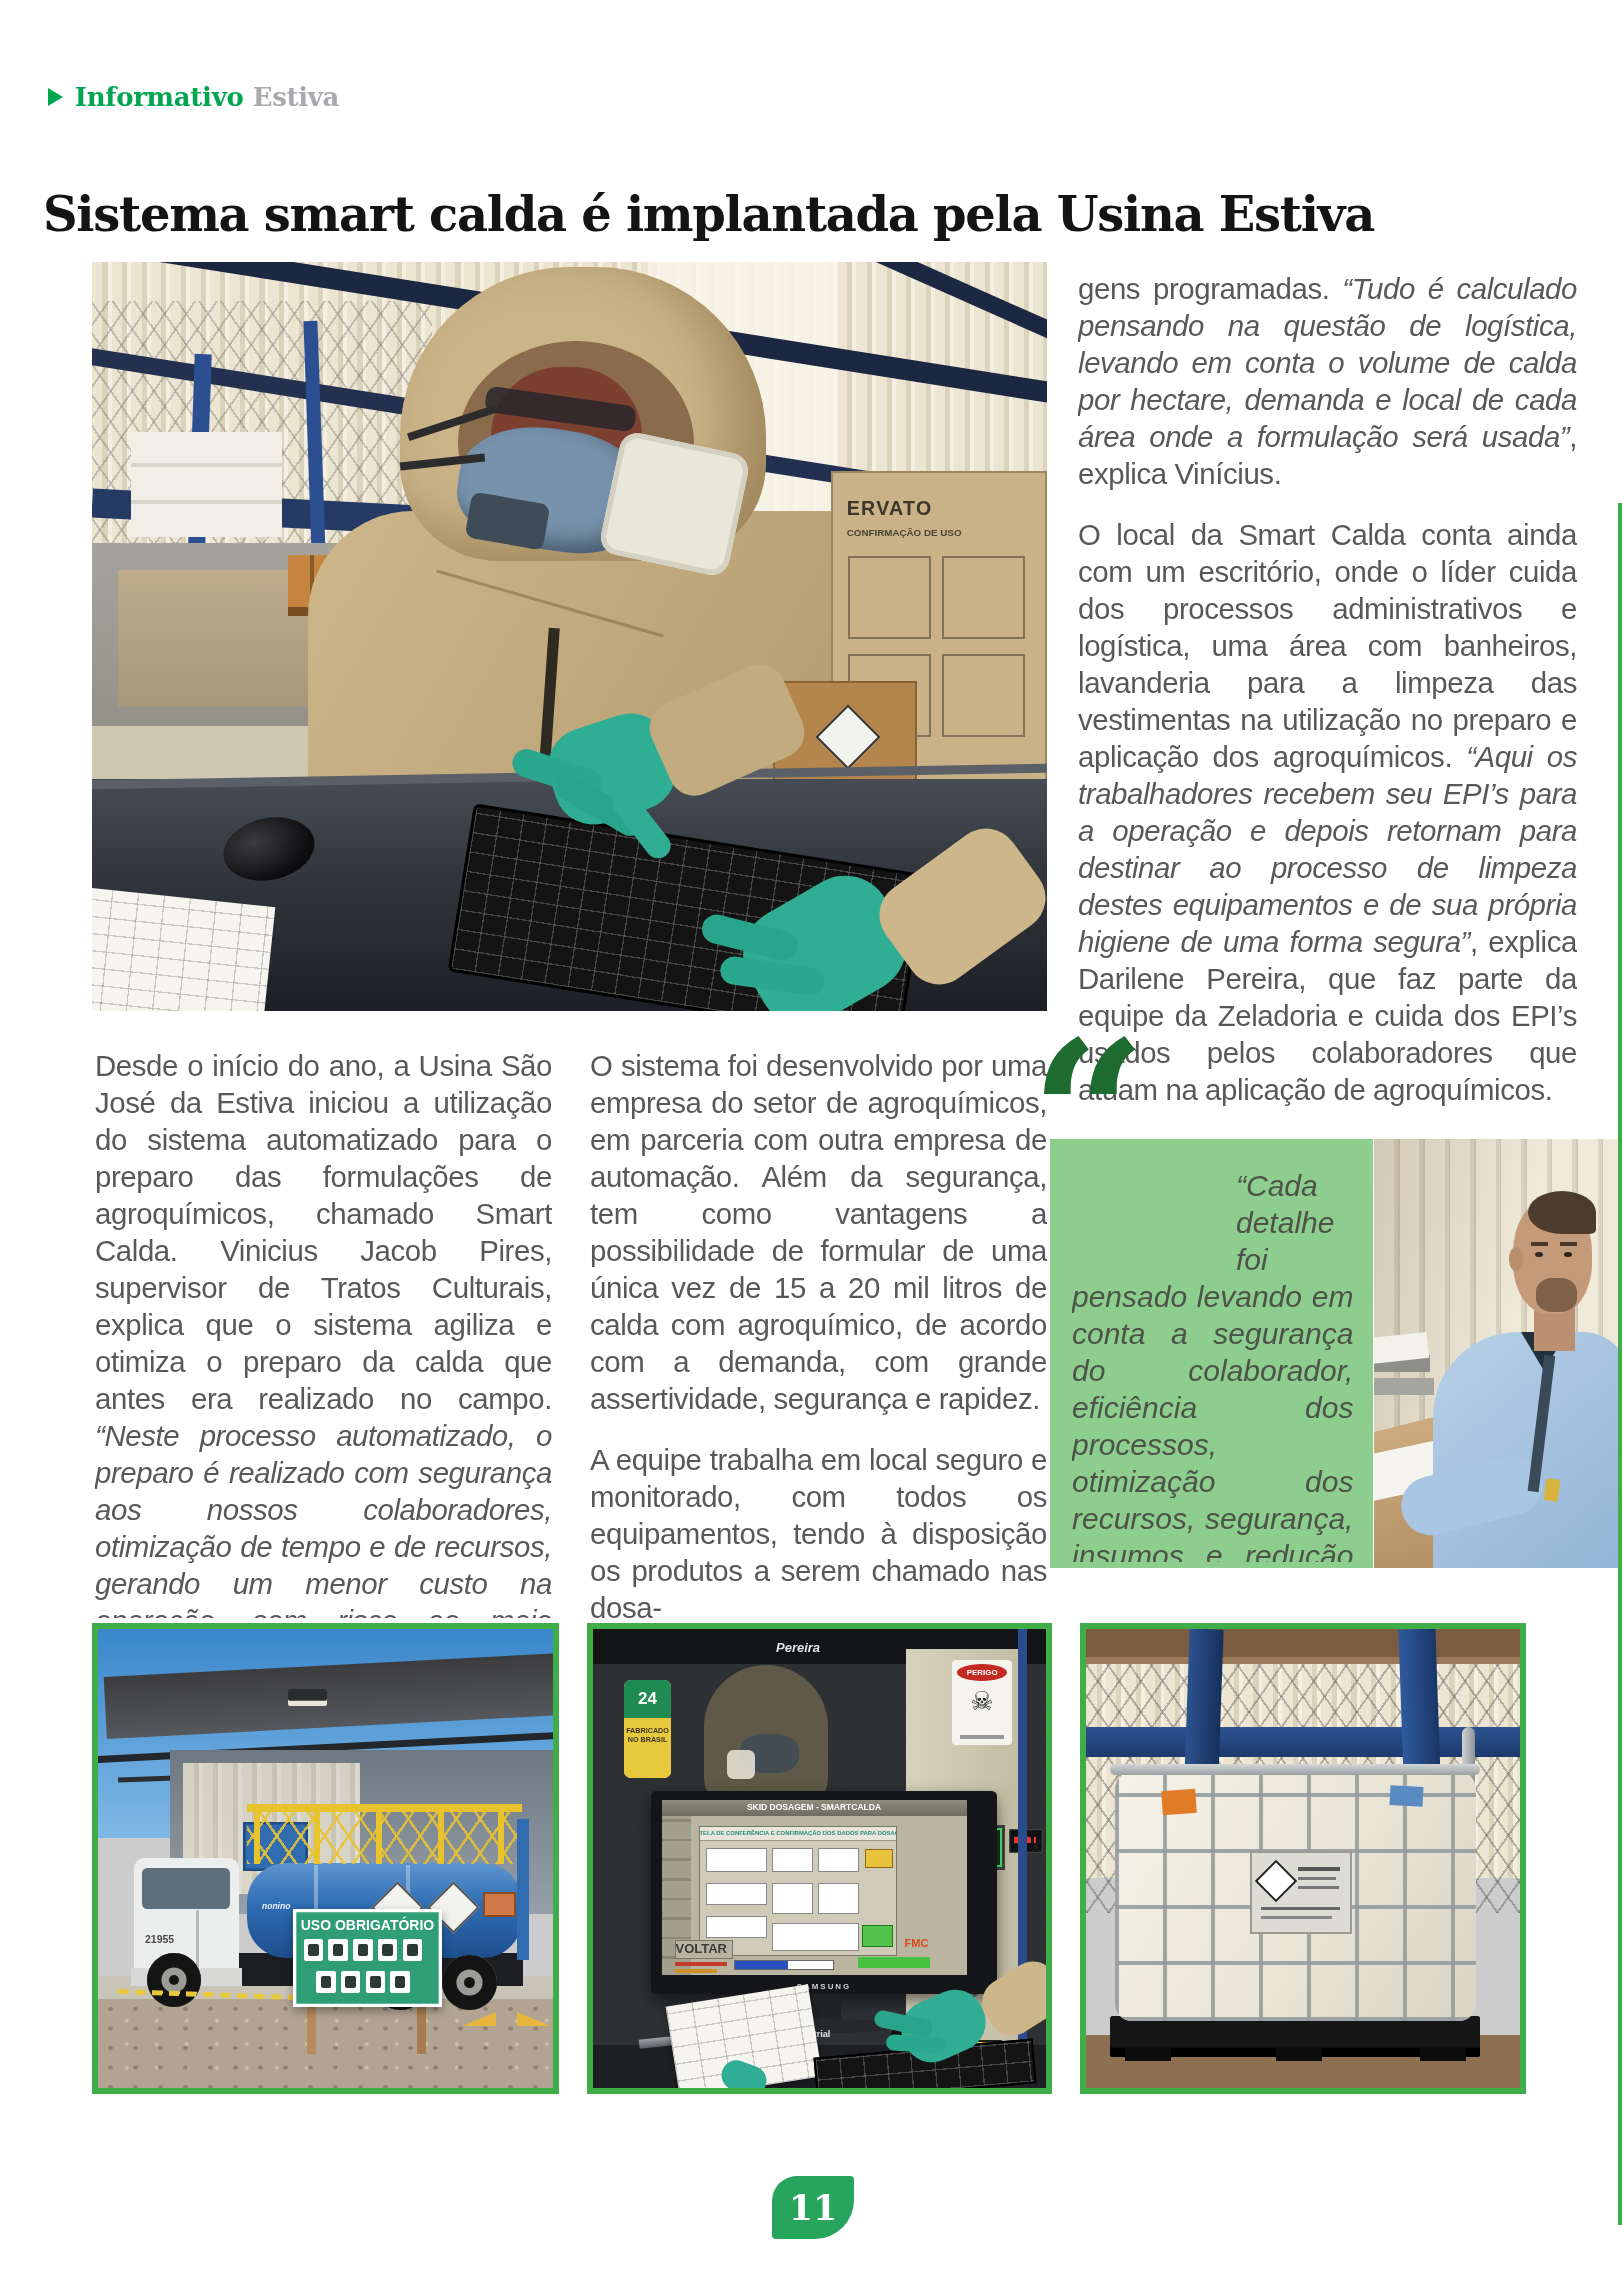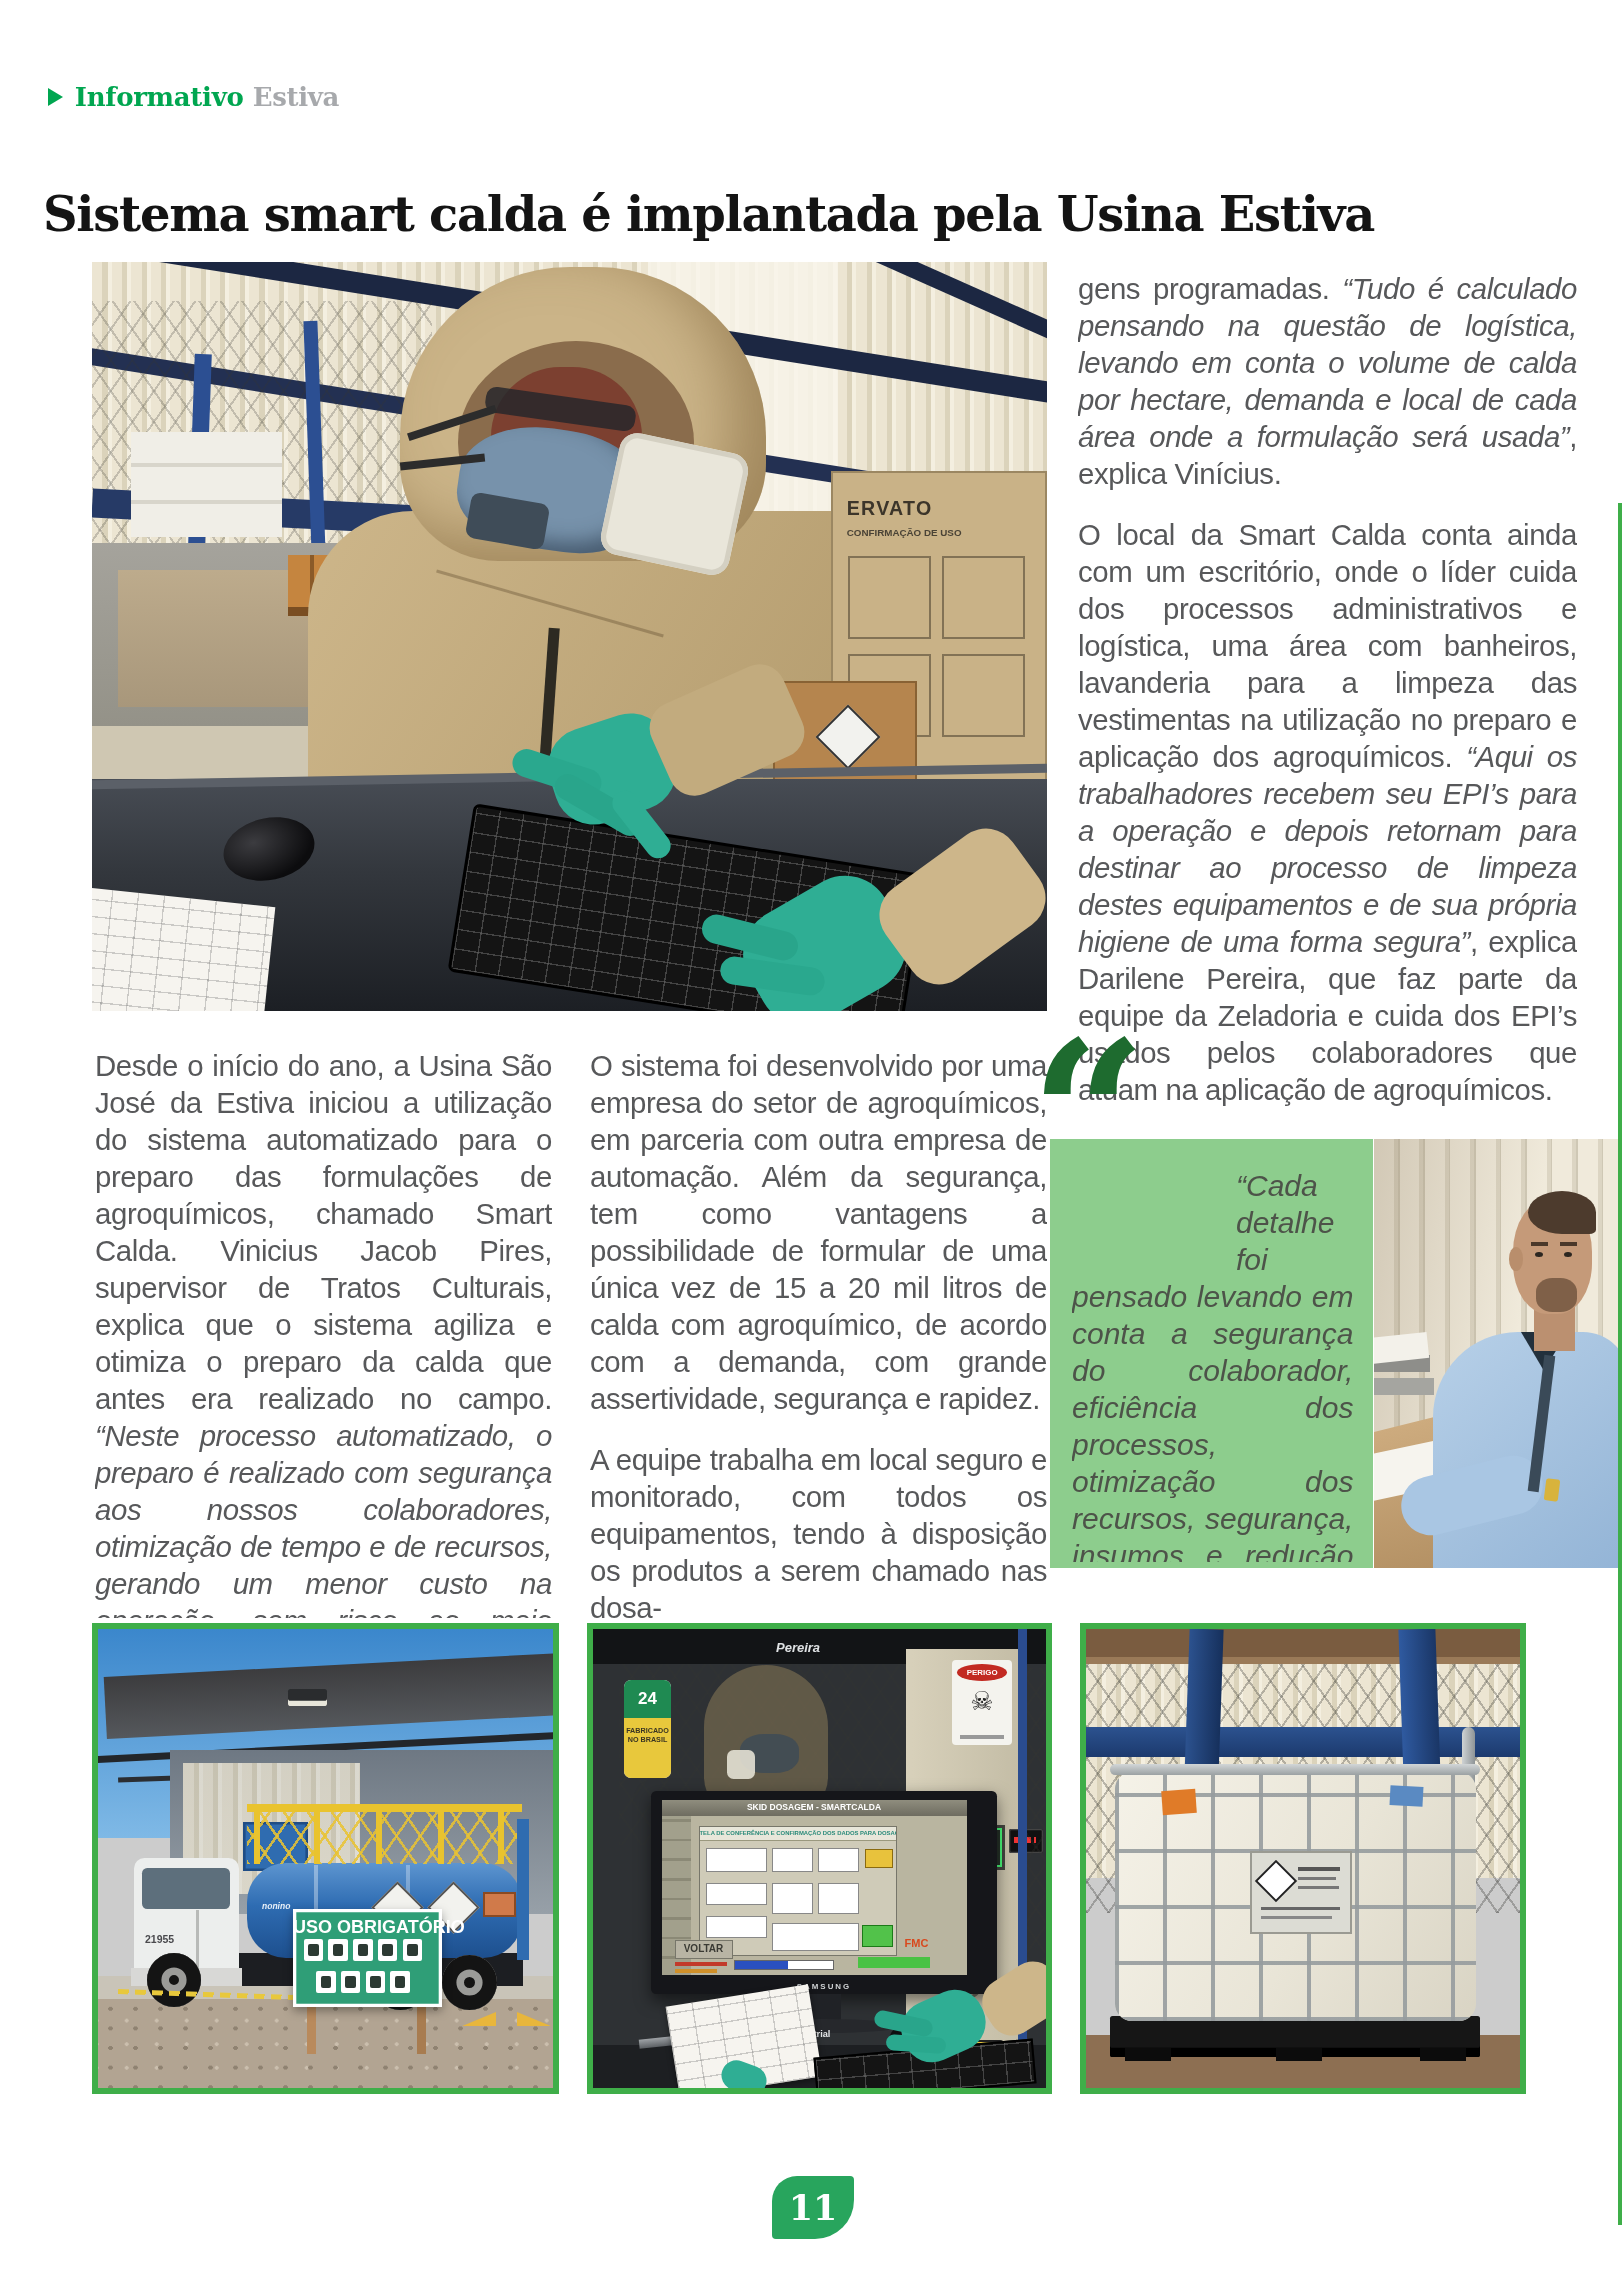--- a/index.html
+++ b/index.html
@@ -229,21 +229,21 @@
     <div class="abs" style="left:275px;top:326px;width:55px;height:55px;background:#141414;border-radius:50%;box-shadow:inset 0 0 0 14.4px #141414,inset 0 0 0 22px #9b9b98;"></div>
     <div class="abs" style="left:344px;top:326px;width:55px;height:55px;background:#141414;border-radius:50%;box-shadow:inset 0 0 0 14.4px #141414,inset 0 0 0 22px #9b9b98;"></div>
 
     <div class="abs" style="left:19.6px;top:363px;width:177px;height:5.2px;background:repeating-linear-gradient(90deg,#e8c83c 0 10.5px,transparent 10.5px 17px);transform:rotate(2deg);"></div>
     <div class="abs" style="left:363px;top:383px;width:35px;height:14.4px;background:#e8b63c;clip-path:polygon(0 100%,100% 100%,100% 0);"></div>
     <div class="abs" style="left:419px;top:383px;width:35px;height:14.4px;background:#e8b63c;clip-path:polygon(0 100%,0 0,100% 100%);"></div>
 
     <div class="abs" style="left:209px;top:353px;width:9.2px;height:72px;background:#b98a5c;"></div>
     <div class="abs" style="left:319px;top:353px;width:9.2px;height:72px;background:#a87c50;"></div>
     <div class="abs" style="left:195px;top:280px;width:149px;height:98px;background:#2f9e77;box-shadow:inset 0 0 0 3.3px #fff,0 3.9px 9.2px rgba(0,0,0,.35);">
-      <div class="tinytxt" style="left:0;right:0;top:7.9px;text-align:center;position:absolute;font-size:18px;color:#fff;">USO OBRIGATÓRIO</div>
+      <div class="tinytxt" style="left:0;right:0;top:7.9px;text-align:center;position:absolute;font-size:14px;color:#fff;">USO OBRIGATÓRIO</div>
       <div class="sign-tiles" style="left:10.5px;top:30px;">
         <i></i>
           <i></i>
           <i></i>
           <i></i>
           <i></i>
       </div>
       <div class="sign-tiles" style="left:23px;top:62px;">
         <i></i>
           <i></i>
@@ -301,21 +301,21 @@
           <div class="abs" style="left:72px;top:56px;width:39px;height:29px;background:#fff;border:0.7px solid #888;"></div>
           <div class="abs" style="left:118px;top:56px;width:39px;height:29px;background:#fff;border:0.7px solid #888;"></div>
           <div class="abs" style="left:6.5px;top:89px;width:59px;height:19.6px;background:#fff;border:0.7px solid #888;"></div>
           <div class="abs" style="left:72px;top:96px;width:85px;height:26px;background:#fff;border:0.7px solid #888;"></div>
           <div class="abs" style="left:165px;top:22px;width:26px;height:17px;background:#e8c23c;border:0.7px solid #8a6a10;"></div>
           <div class="abs" style="left:162px;top:98px;width:29px;height:19.6px;background:#52c24a;border:0.7px solid #1c7a18;"></div>
         </div>
         <div class="abs" style="left:72px;top:160px;width:98px;height:7.9px;background:#fff;border:0.7px solid #666;">
             <div style="width:55%;height:100%;background:#2a50c0;"></div>
           </div>
-        <div class="abs" style="left:13px;top:140px;width:56px;height:17px;background:#b8b4a4;border:1.3px solid #77766a;color:#3a3a34;font-size:10px;font-weight:bold;text-align:center;line-height:15.7px;">VOLTAR</div>
+        <div class="abs" style="left:13px;top:140px;width:56px;height:17px;background:#b8b4a4;border:1.3px solid #77766a;color:#3a3a34;font-size:13px;font-weight:bold;line-height:15.7px;">VOLTAR</div>
         <div class="abs" style="left:243px;top:137px;color:#d8491e;font-size:11px;font-weight:bold;">FMC</div>
         <div class="abs" style="left:13px;top:162px;width:52px;height:3.9px;background:#c23a2a;"></div>
         <div class="abs" style="left:13px;top:169px;width:42px;height:3.9px;background:#d0902a;"></div>
         <div class="abs" style="left:196px;top:157px;width:72px;height:10.5px;background:#49c244;"></div>
       </div>
       <div class="tinytxt" style="left:0;right:0;bottom:2.6px;position:absolute;text-align:center;font-size:7.9px;color:#cfd2d4;letter-spacing:2px;">SAMSUNG</div>
     </div>
     <div class="abs" style="left:211px;top:365px;width:37px;height:27.5px;background:#202226;"></div>
     <div class="abs" style="left:151px;top:390px;width:157px;height:14.4px;background:#26282c;border-radius:50%;"></div>
     <div class="abs tinytxt" style="left:196px;top:400px;font-size:9.2px;color:#e4e6e8;">Industrial</div>

